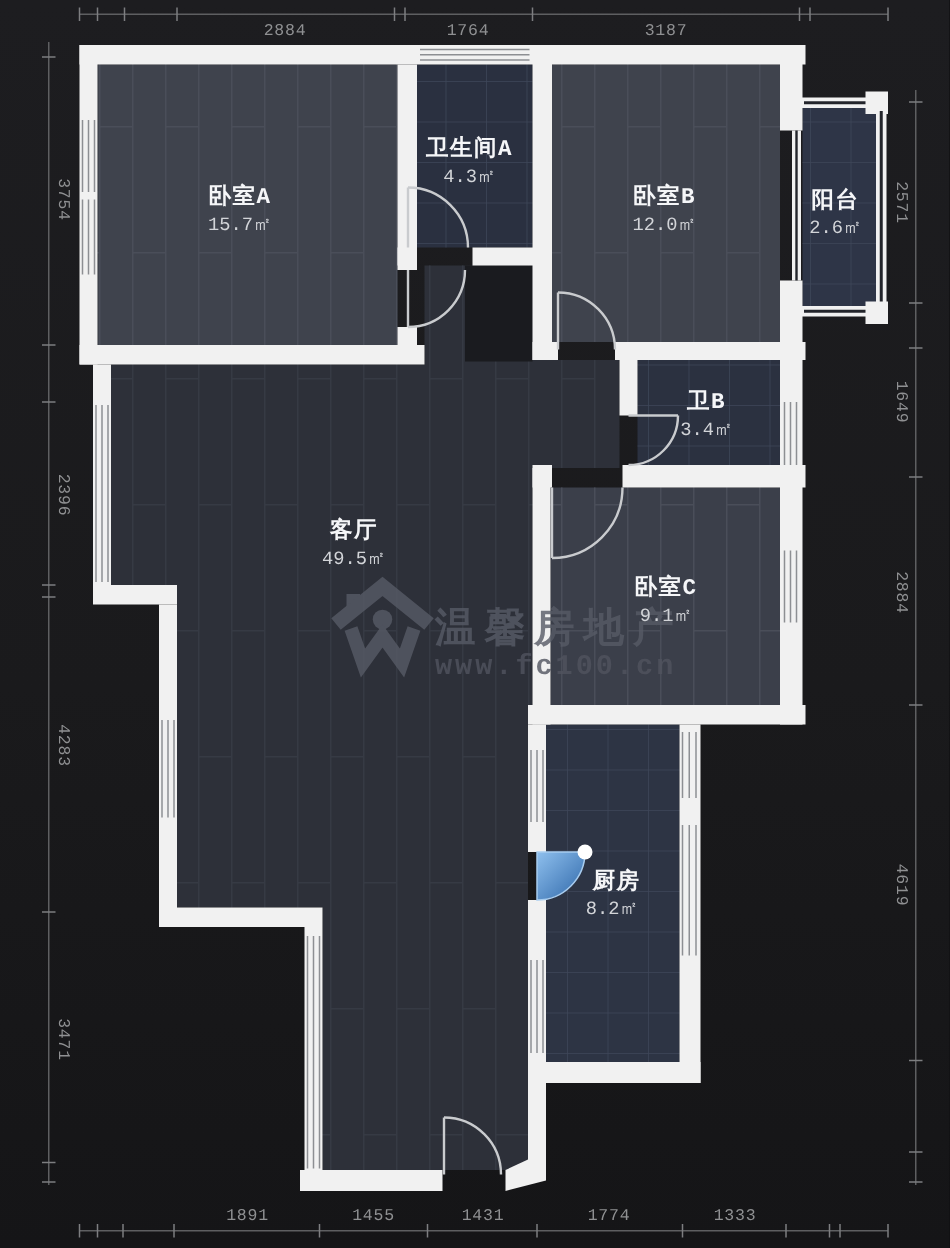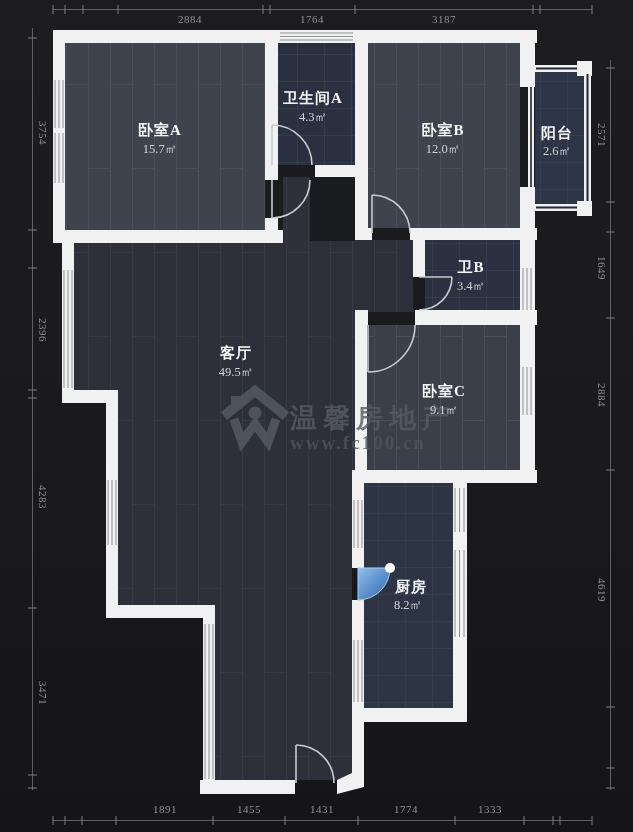--- a/index.html
+++ b/index.html
@@ -1,18 +1,18 @@
 <!DOCTYPE html>
 <html><head>
 <meta charset="utf-8">
 <style>
   html,body{margin:0;padding:0;background:#101012;}
   .stage{width:633px;height:832px;position:relative;margin:0 auto;
          background:linear-gradient(180deg,#1d1d20 0%,#1a1a1c 55%,#151517 100%);
-         font-family:Liberation Serif, serif;overflow:hidden;}
+         font-family:Liberation Mono, monospace;overflow:hidden;}
   svg{display:block}
   .dim-text{font-size:11px;fill:#8f9092;letter-spacing:.5px}
   .room-name{font-size:15px;fill:#f5f6f8;font-weight:600;letter-spacing:1px}
   .room-area{font-size:12.5px;fill:#d2d4d8}
   .wm-brand{font-size:27px;font-weight:700;fill:#575b66;letter-spacing:6px}
   .wm-url{font-size:19px;font-weight:700;fill:#51545f;letter-spacing:2px}
   .wall{fill:#f1f1f1}
   .winline{stroke:#8d8f93;stroke-width:1}
   .doorline{stroke:#c9cbce;stroke-width:1.6;fill:none}
   .dimline{stroke:#5e5f61;stroke-width:1}

